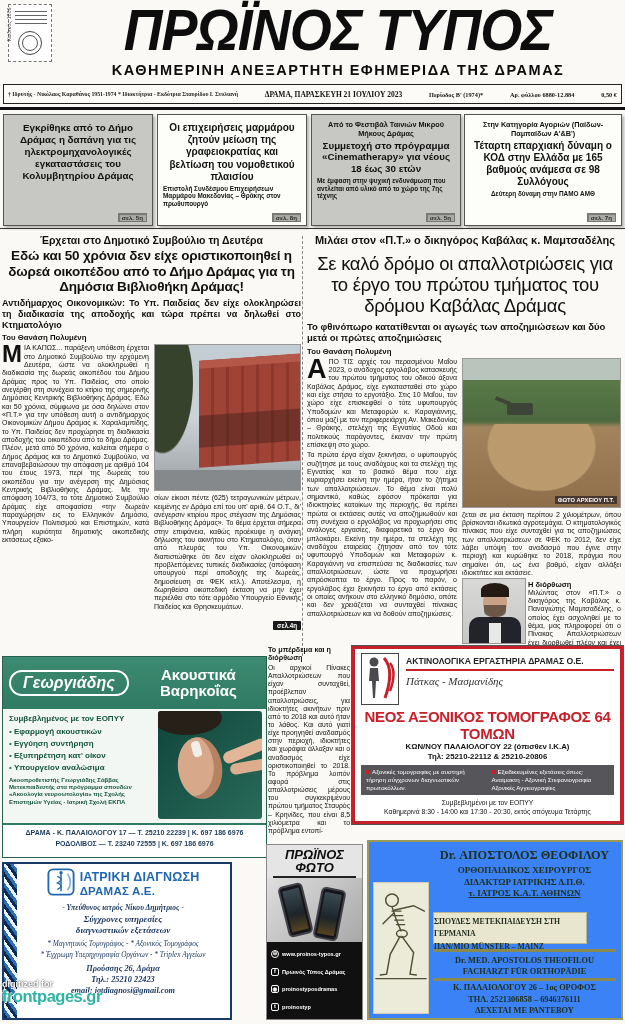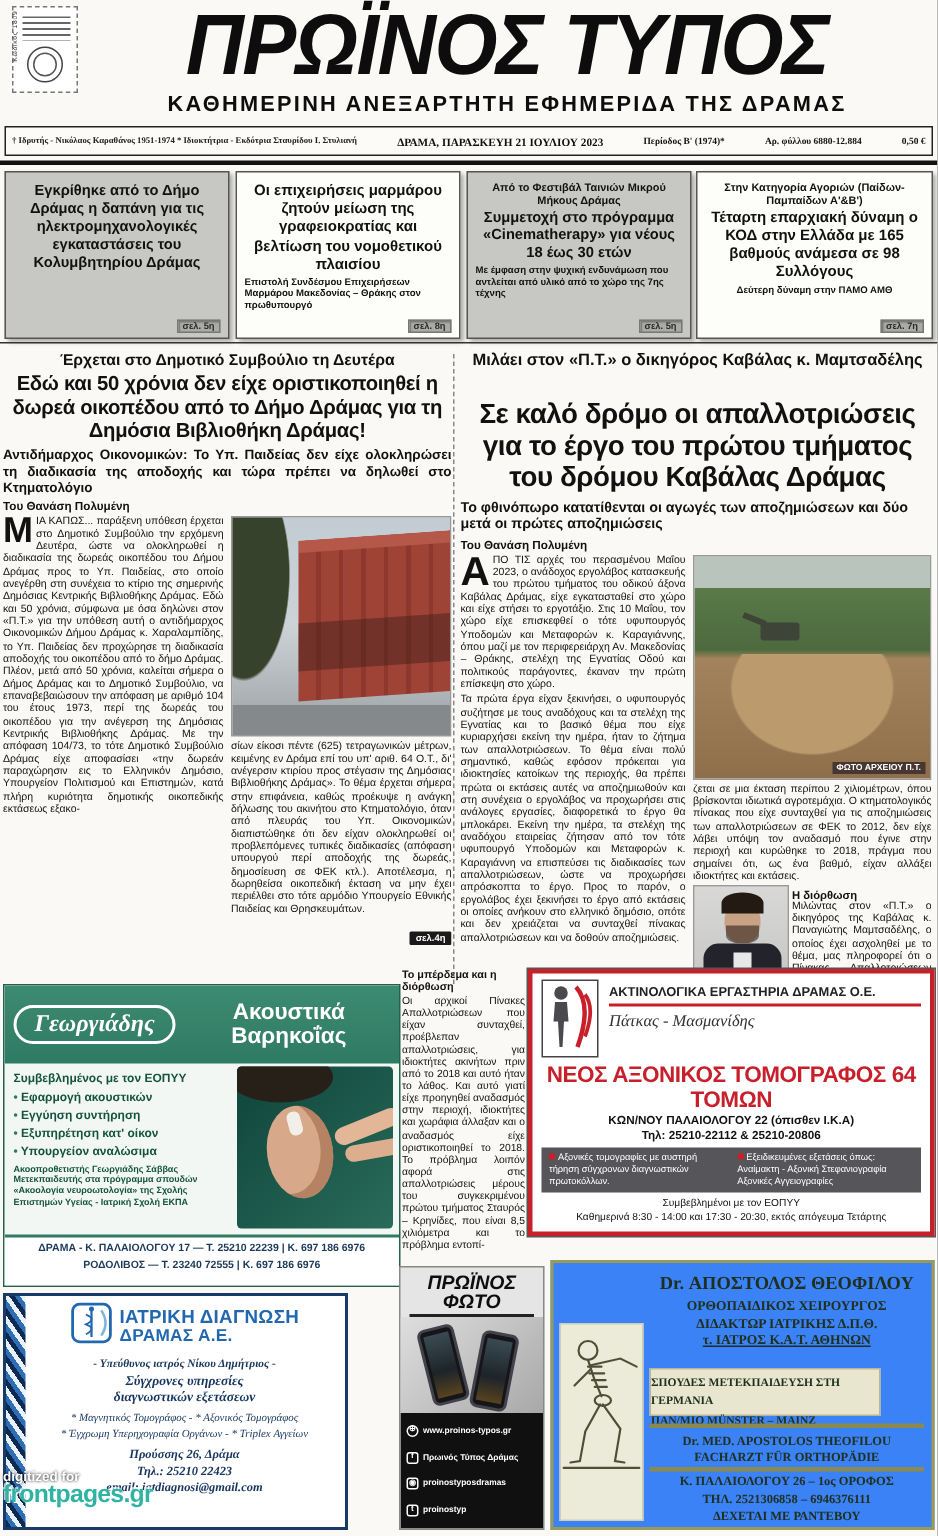--- a/index.html
+++ b/index.html
@@ -44,21 +44,21 @@
   .t-page { margin-top:auto; align-self:flex-end; font-size:6.2px; font-weight:bold; color:#2a2a2a;
     background:#aaaaa6; border:1px solid #777; padding:0 3px; box-shadow:inset 1px 1px 1px rgba(0,0,0,.3); }
 
   
   .article { overflow:hidden; }
   .art-left { left:2px; top:232px; width:299px; height:426px; }
   .art-right { left:307px; top:232px; width:316px; height:432px; }
   .kicker { text-align:center; font-weight:bold; font-size:10.5px; margin-top:2px; }
   .kicker2 { text-align:center; font-weight:bold; font-size:11px; margin-top:2px; }
   .headline1 { text-align:center; font-weight:bold; font-size:13.5px; line-height:1.16; letter-spacing:-.2px; margin-top:2px; }
-  .headline2 { text-align:center; font-weight:bold; font-size:18.5px; line-height:1.13; letter-spacing:-.3px; margin-top:20px; }
+  .headline2 { text-align:center; font-weight:normal; font-size:18.5px; line-height:1.13; letter-spacing:-.3px; margin-top:8px; }
   .subhead { font-weight:bold; font-size:9px; line-height:1.2; margin-top:3px; text-align:justify; }
   .subhead2 { font-weight:bold; font-size:9.5px; line-height:1.22; margin-top:4px; text-align:left; }
   .byline { font-weight:bold; font-size:7.8px; margin:3px 0 2px; }
   .body-row { display:flex; gap:5px; }
   .bcol { font-size:7px; line-height:1.19; text-align:justify; }
   .col-l1 { width:147px; height:306px; overflow:hidden; }
   .col-l2 { width:147px; }
   .col-l2 .coltext { height:118px; overflow:hidden; margin-top:3px; }
   .col-rA { width:150px; height:302px; overflow:hidden; }
   .col-rB { width:159px; height:302px; overflow:hidden; position:relative; }
@@ -102,21 +102,21 @@
   
   .strip { left:268px; top:646px; width:82px; height:192px; overflow:hidden; }
   .striphead { font-weight:bold; font-size:7.2px; line-height:1.18; }
   .striptext { font-size:6.9px; line-height:1.18; text-align:justify; margin-top:1px; }
 
   
   
   .ad-geo { left:2px; top:656px; width:265px; height:202px; border:1px solid #26604e; background:#f2f7f4; overflow:hidden; }
   .geo-band { height:52px; background:linear-gradient(180deg,#3d8b72,#2f7a62); display:flex; align-items:center; padding:0 6px; gap:8px; }
   .geo-pill { border:2px solid #fff; border-radius:14px; padding:2px 12px; color:#fff;
-    font-family:Liberation Serif, serif; font-style:italic; font-weight:bold; font-size:16px; }
+    font-family:Liberation Sans, sans-serif; font-style:italic; font-weight:bold; font-size:16px; }
   .geo-prod { color:#fff; font-weight:bold; font-size:15px; line-height:1.1; text-align:center; flex:1; }
   .geo-body { position:relative; height:114px; padding:5px 6px; color:#14543f; }
   .geo-eoppy { font-weight:bold; font-size:8px; }
   .geo-list { list-style:none; margin-top:3px; }
   .geo-list li { font-weight:bold; font-size:8px; line-height:1.5; }
   .geo-list li:before { content:"• "; color:#2f7a62; }
   .geo-note { font-weight:bold; font-size:6px; line-height:1.2; margin-top:3px; width:150px; }
   .ear-photo { position:absolute; right:4px; top:2px; width:104px; height:108px; border-radius:3px; overflow:hidden;
     background:linear-gradient(135deg,#10443a,#1d5a4c 55%,#2a6b5a); }
   .ear-photo .hair { position:absolute; left:-6px; top:-10px; width:70px; height:34px; background:#272019; border-radius:50%; }

